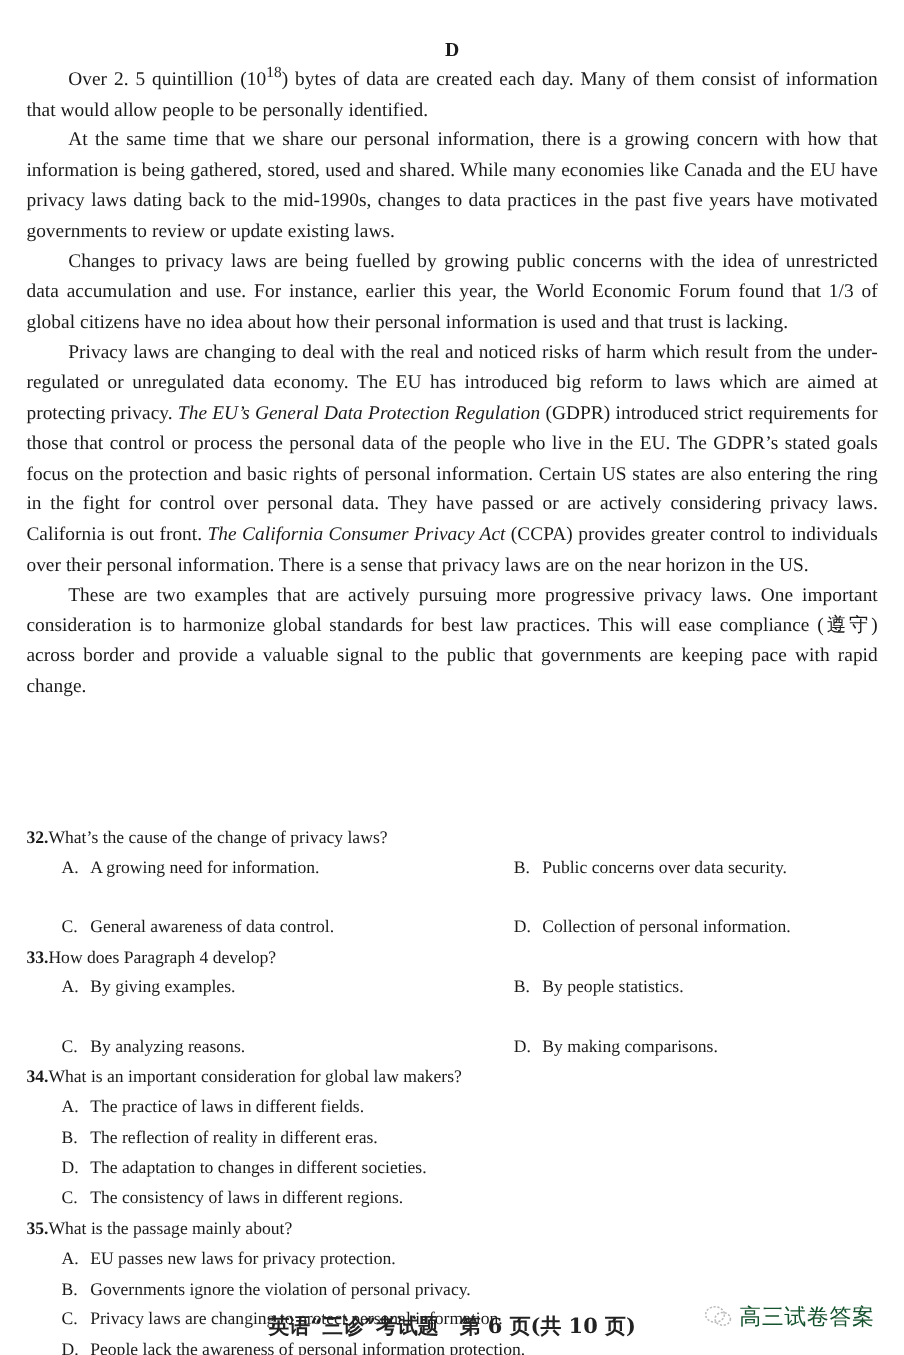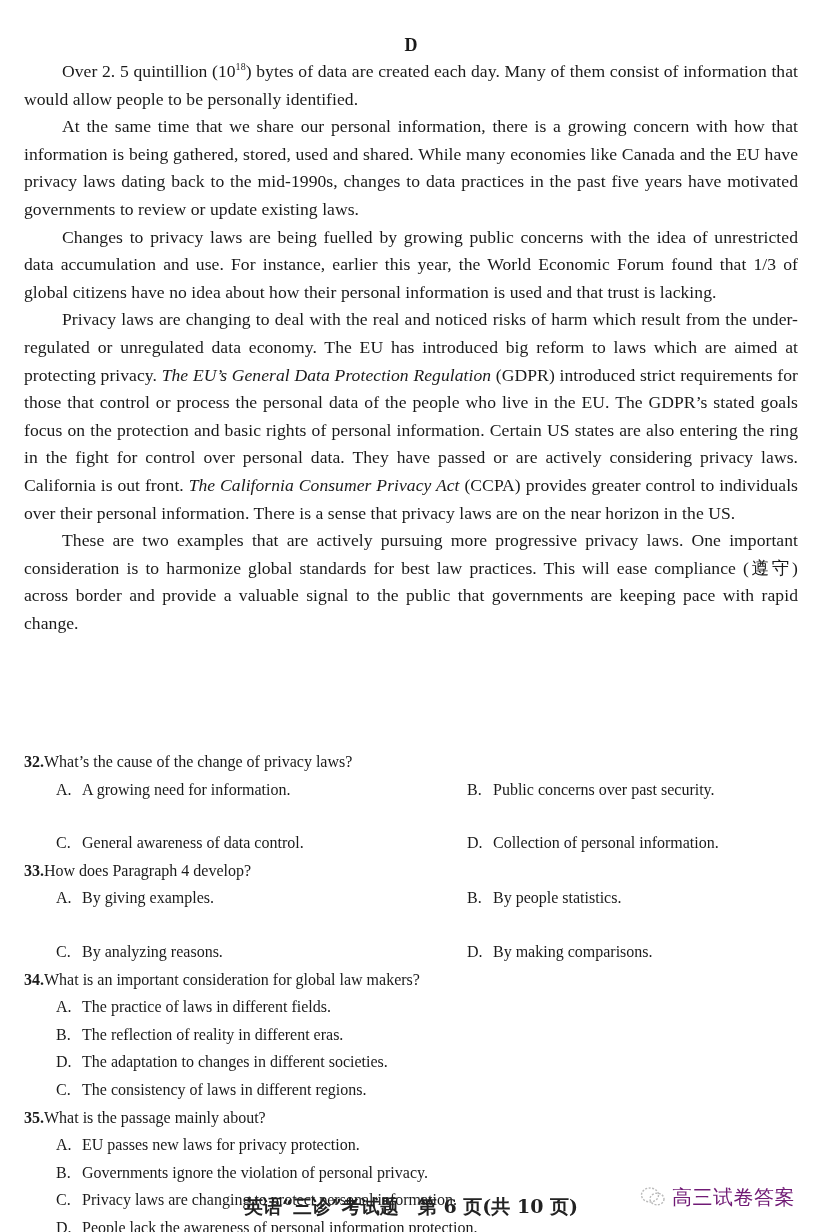--- a/index.html
+++ b/index.html
@@ -39,21 +39,21 @@
     }
     .para {
       margin: 0;
       font-size: 17.6px;
       line-height: 27.6px;
       text-align: justify;
       text-indent: 38px;
       letter-spacing: 0.05px;
     }
     .para em { font-style: italic; }
-    sup { font-size: 10px; line-height: 0; vertical-align: 7px; }
+    sup { font-size: 14px; line-height: 0; vertical-align: 7px; }
     .questions {
       position: absolute;
       left: 0;
       top: 748px;
       width: 774px;
     }
     .question {
       font-size: 16px;
       line-height: 27.6px;
     }
@@ -91,21 +91,21 @@
       line-height: 20px;
       color: #222;
     }
     .watermark {
       position: absolute;
       left: 640px;
       top: 1182px;
       height: 30px;
       display: flex;
       align-items: center;
-      color: #701a75;
+      color: #14532d;
       font-family: "DejaVu Sans", "Liberation Sans", sans-serif;
       font-size: 20px;
       letter-spacing: 0.5px;
     }
     .watermark svg { margin-right: 6px; }
   </style>
 </head>
 <body>
 
 <div class="page">
@@ -123,21 +123,21 @@
 
     <p class="para">These are two examples that are actively pursuing more progressive privacy laws. One important consideration is to harmonize global standards for best law practices. This will ease compliance (遵守) across border and provide a valuable signal to the public that governments are keeping pace with rapid change.</p>
   </div>
 
   <div class="questions">
 
     <div class="question">
       <span class="q-stem"><span class="q-num">32.</span><span>What’s the cause of the change of privacy laws?</span></span>
       <div class="options-grid">
         <span class="option"><span class="opt-letter">A.</span><span>A growing need for information.</span></span>
-        <span class="option"><span class="opt-letter">B.</span><span>Public concerns over past security.</span></span>
+        <span class="option"><span class="opt-letter">B.</span><span>Public concerns over data security.</span></span>
         <span class="option"><span class="opt-letter">C.</span><span>General awareness of data control.</span></span>
         <span class="option"><span class="opt-letter">D.</span><span>Collection of personal information.</span></span>
       </div>
     </div>
 
     <div class="question">
       <span class="q-stem"><span class="q-num">33.</span><span>How does Paragraph 4 develop?</span></span>
       <div class="options-grid">
         <span class="option"><span class="opt-letter">A.</span><span>By giving examples.</span></span>
         <span class="option"><span class="opt-letter">B.</span><span>By people statistics.</span></span>

